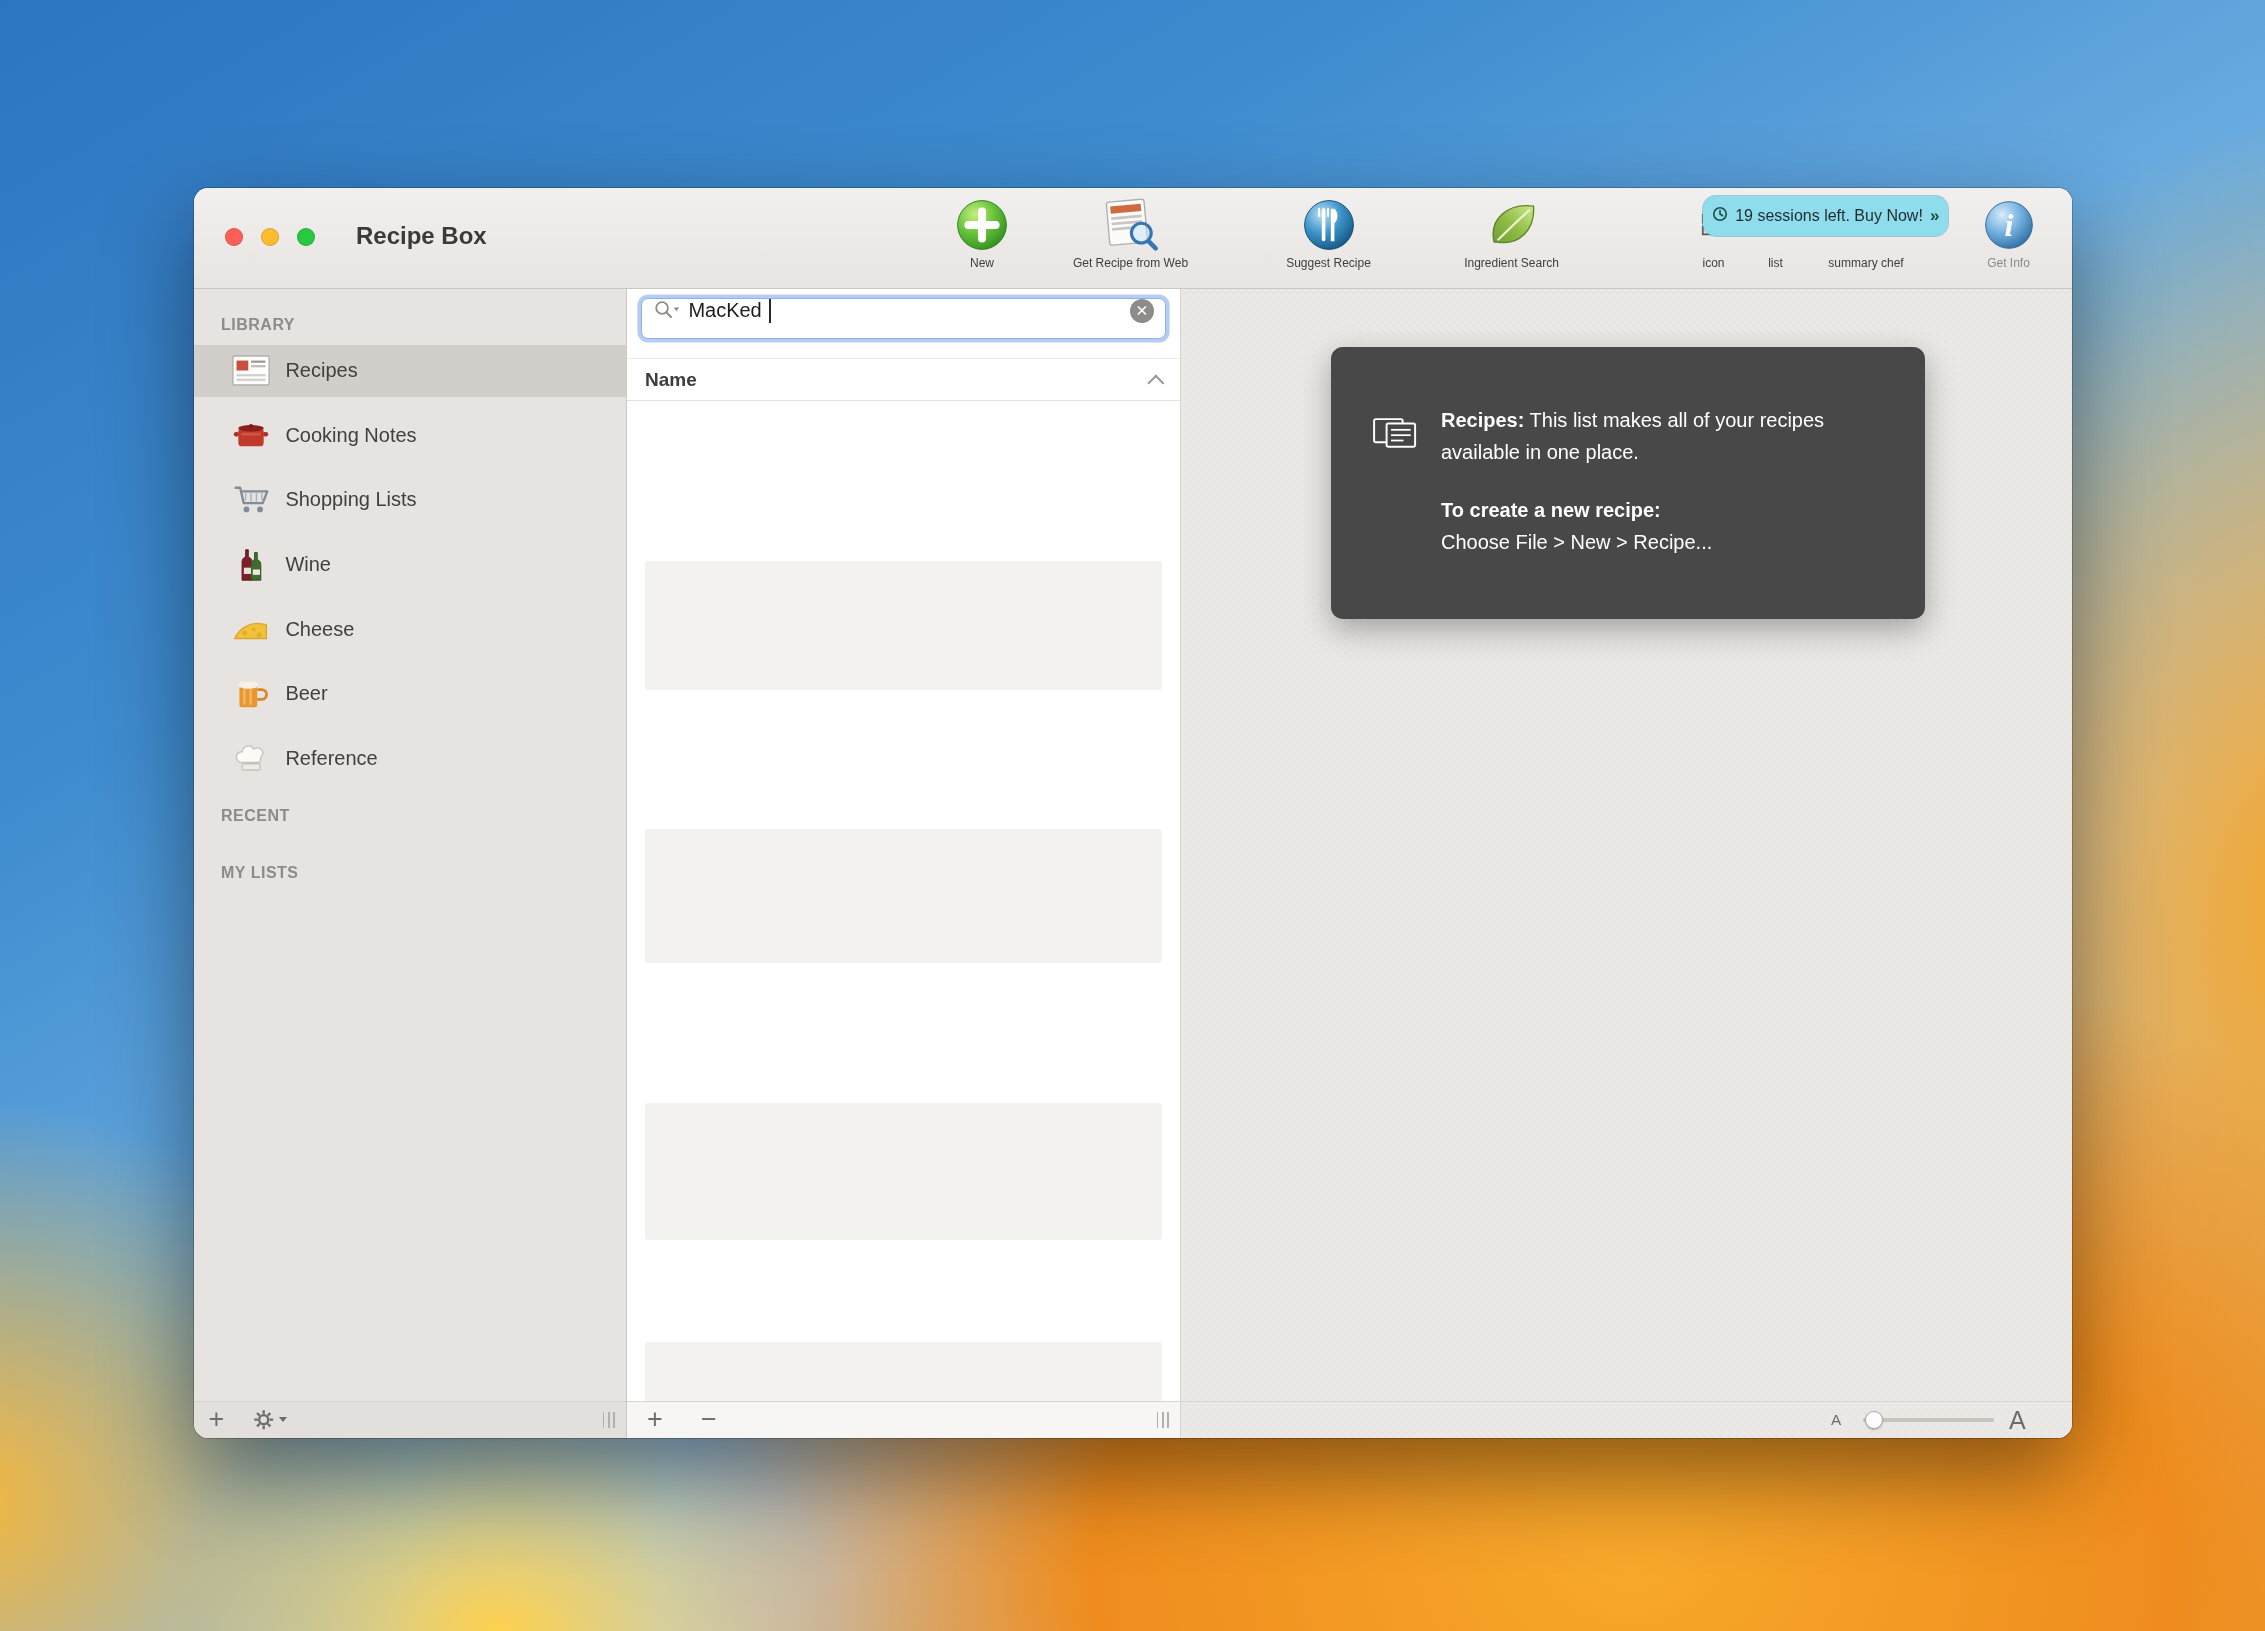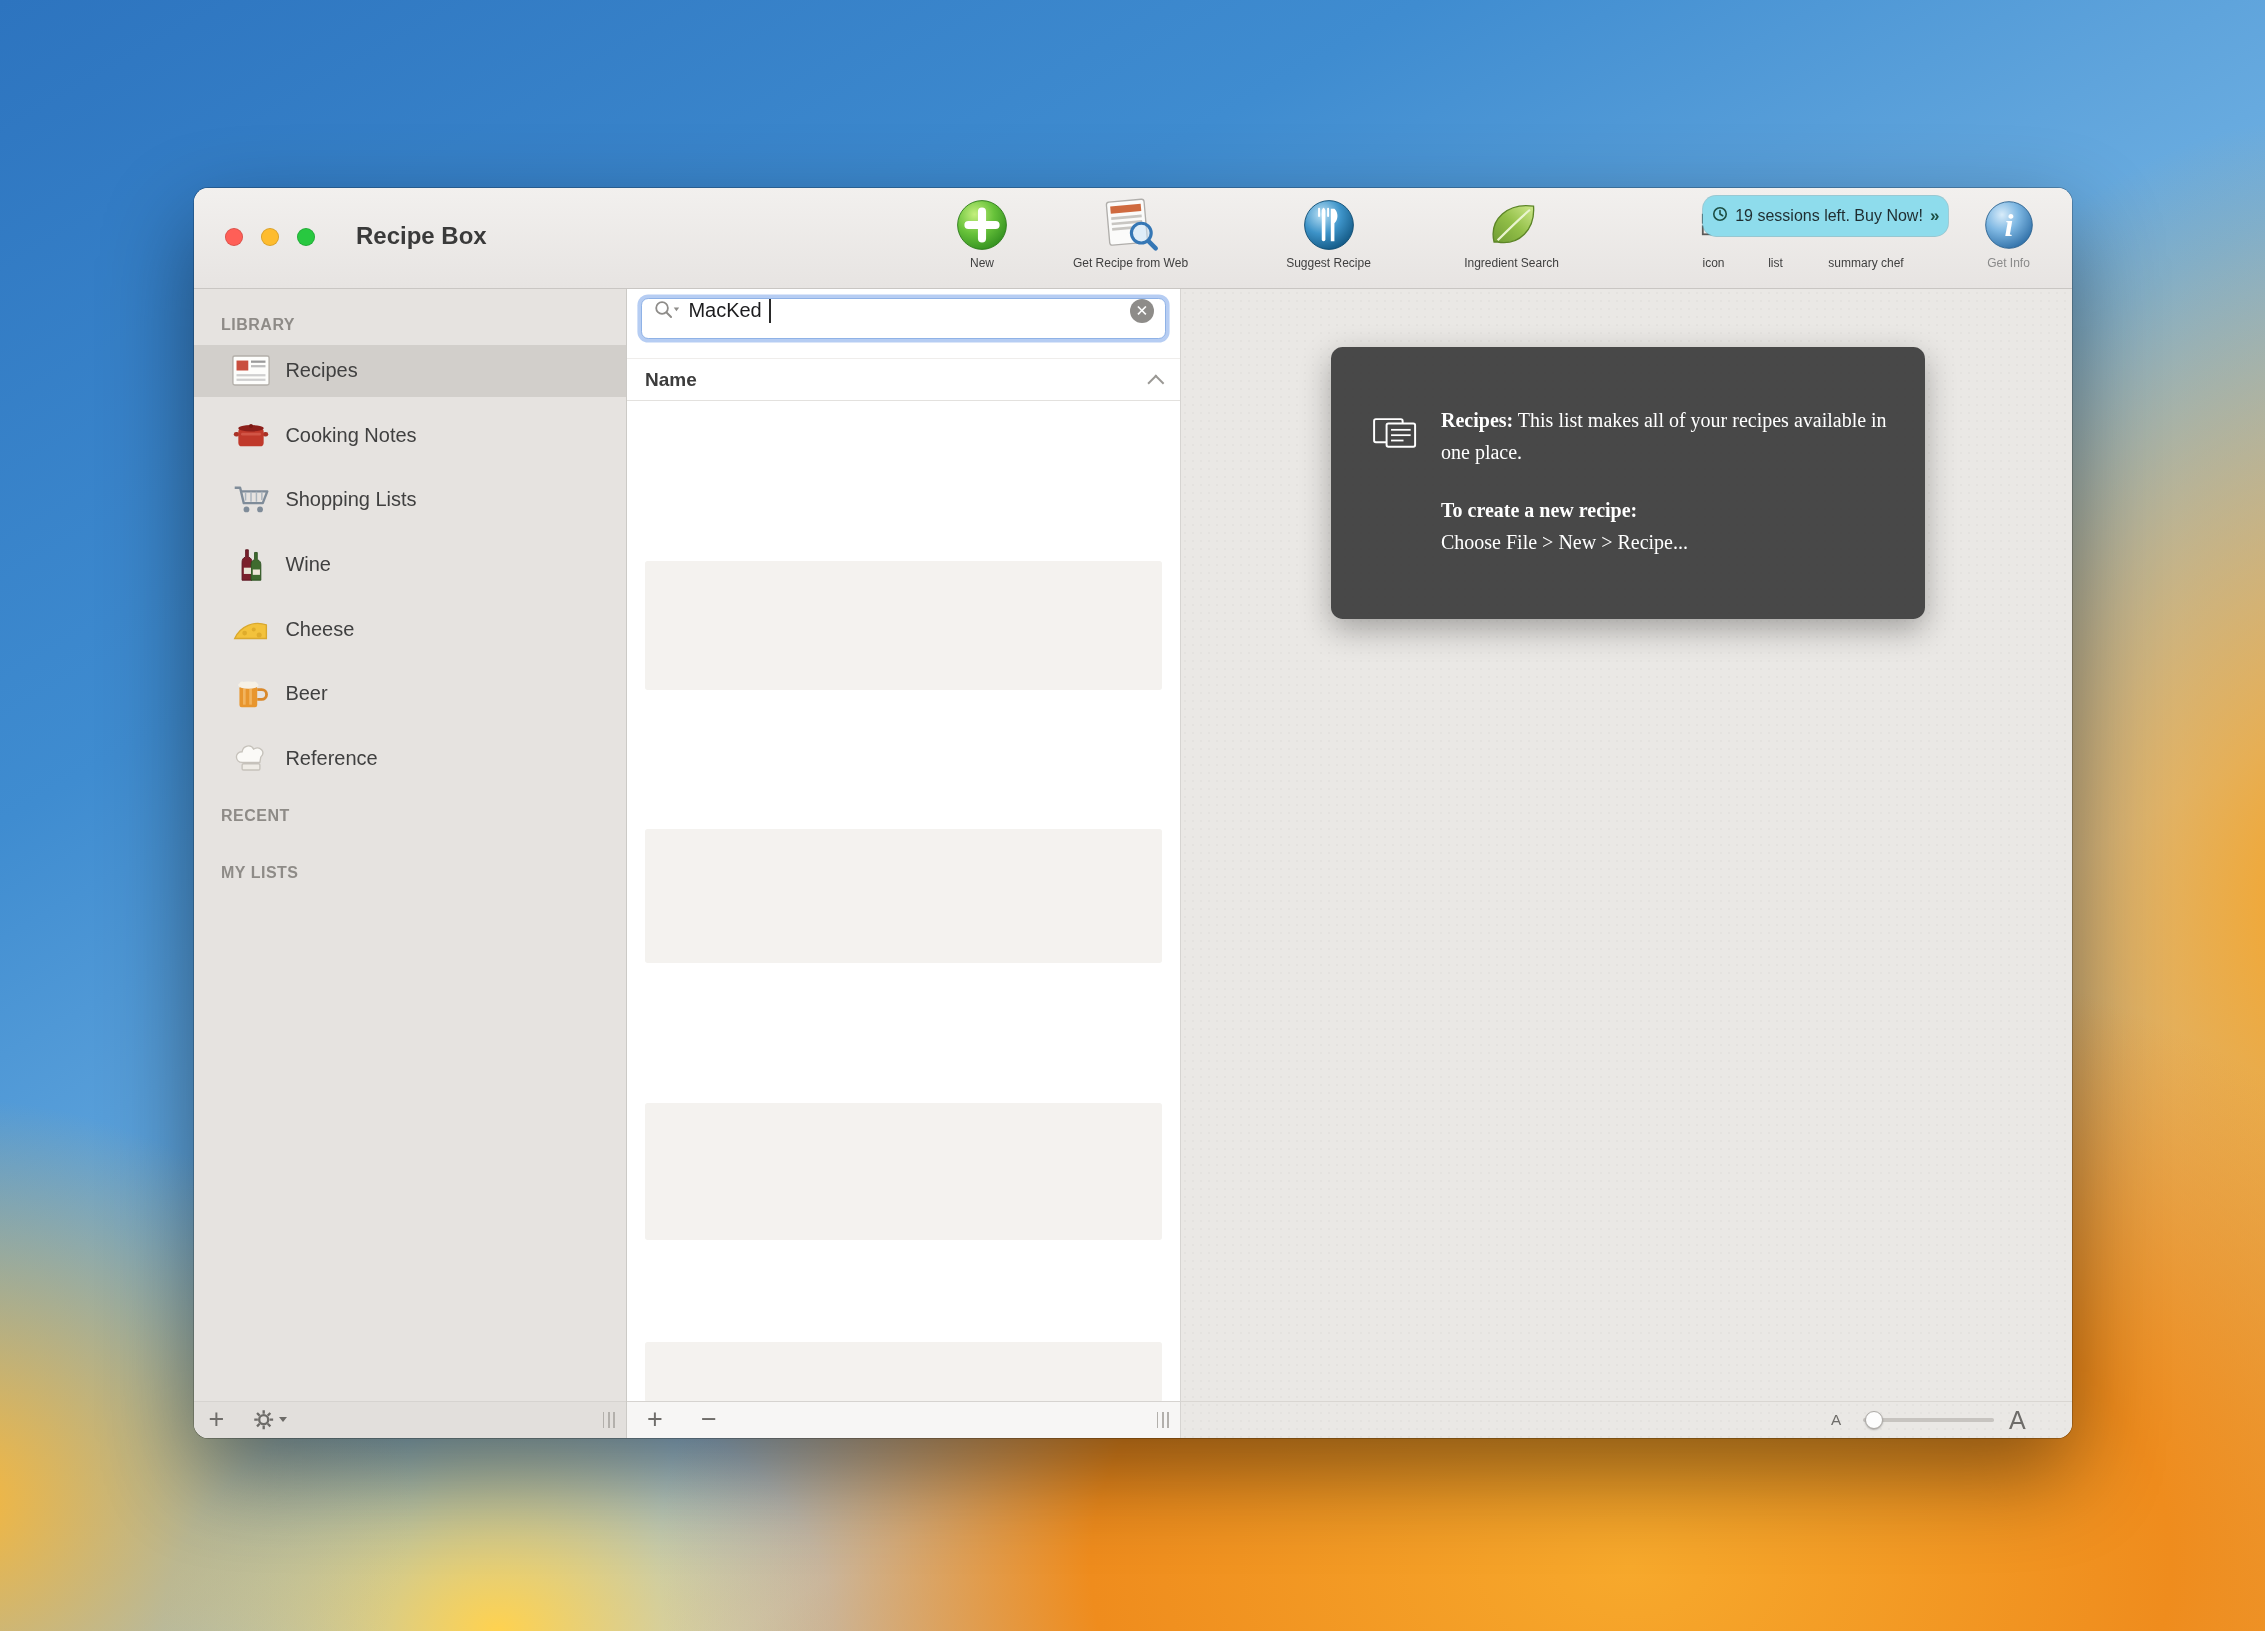--- a/index.html
+++ b/index.html
@@ -92,21 +92,21 @@
   .list-header .hdr { font-size:19px; font-weight:700; color:#3c3c3c; }
   .chev-up { width:11.7px; height:11.7px; border-left:2.3px solid #9a9894; border-top:2.3px solid #9a9894;
              transform:rotate(45deg); margin-left:auto; margin-top:6.3px; }
   .list-body { position:absolute; top:113px; left:0; right:0; bottom:37px; overflow:hidden; background:#fff; }
   .ph { position:absolute; left:18px; right:18px; background:#f4f2ef; border-radius:2.7px; }
 
   
   .tooltip {
     position:absolute; left:150px; top:58px; width:594px; height:272px;
     background:rgba(66,66,66,.97); border-radius:11.7px;
-    box-shadow:0 10.8px 31px rgba(0,0,0,.30); color:#fff;font-family:Liberation Serif, serif;
+    box-shadow:0 10.8px 31px rgba(0,0,0,.30); color:#fff;
   }
   .tt-icon { position:absolute; left:40px; top:65px; }
   .tt-text { position:absolute; left:110px; top:58px; right:38px; font-size:20px; line-height:31.5px; }
   .tt-text .tt-p2 { margin-top:27px; }
   .tt-text b { font-weight:700; }
 
   .size-a { position:absolute; color:#6e6c69; top:0; height:36px; display:flex; align-items:center; }
   .size-a.small { left:650px; font-size:15.3px; }
   .size-a.large { left:828px; font-size:25px; }
   .slider { position:absolute; left:682px; top:0; width:131px; height:36px; }

